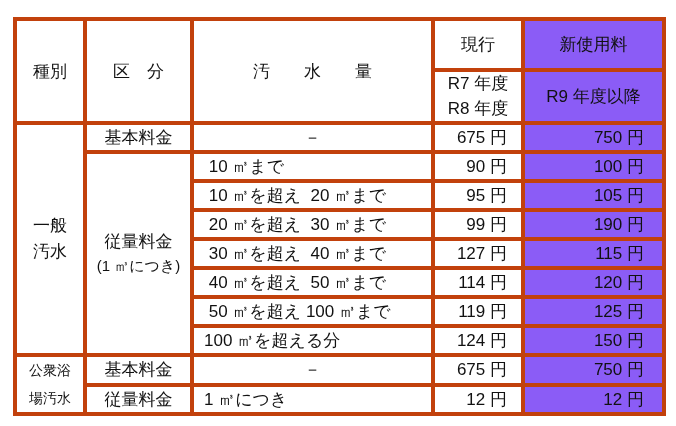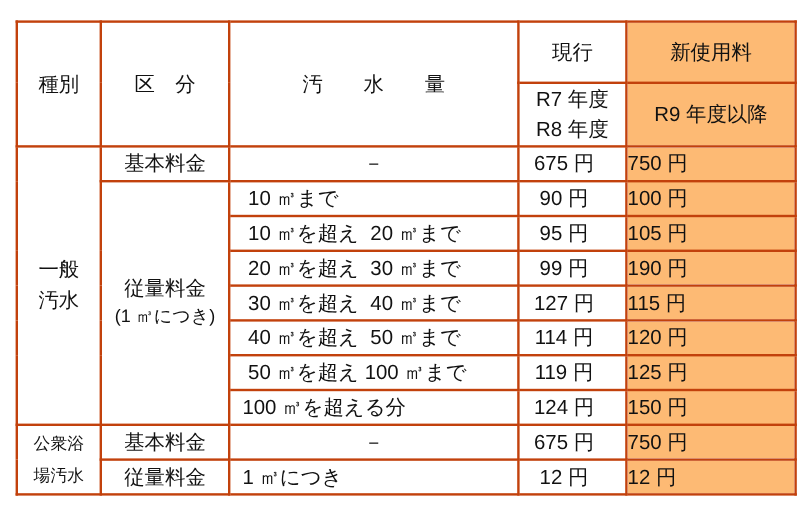--- a/index.html
+++ b/index.html
@@ -9,34 +9,34 @@
     color:#111111;
     -webkit-font-smoothing:antialiased;
   }
   .page{position:relative;width:676px;height:426px;overflow:hidden;}
   table.fee{
     position:absolute;left:13px;top:17px;
     border-collapse:collapse;table-layout:fixed;
     border:2px solid #000;
   }
   td{
-    border:2px solid #c2410c;
+    border:4px solid #c2410c;
     font-size:17px;
     text-align:center;
     vertical-align:middle;
     padding:0;
     overflow:hidden;
   }
   tr.h1{height:51px;}
   tr.h2{height:53px;}
   tr.d{height:29px;}
-  .gray{background:#fdba74;}
+  .gray{background:#8b5cf6;}
   .vol{text-align:left;padding-left:10px;white-space:pre;margin-top:13px;}
-  .num{text-align:center;padding-right:14px;}
-  .numnew{text-align:left;padding-right:18px;}
+  .num{text-align:right;padding-right:14px;}
+  .numnew{text-align:right;padding-right:18px;}
   .two{white-space:pre-line;line-height:1.45;}
   .grp{white-space:pre-line;line-height:1.55;}
   .grpsmall{font-size:14px;white-space:pre-line;line-height:1.95;}
   .metered-main{font-size:17px;line-height:1.2;}
   .metered-sub{font-size:15px;line-height:1.3;margin-top:3px;}
   .wide{letter-spacing:0;}
 </style>
 </head>
 <body>
 

